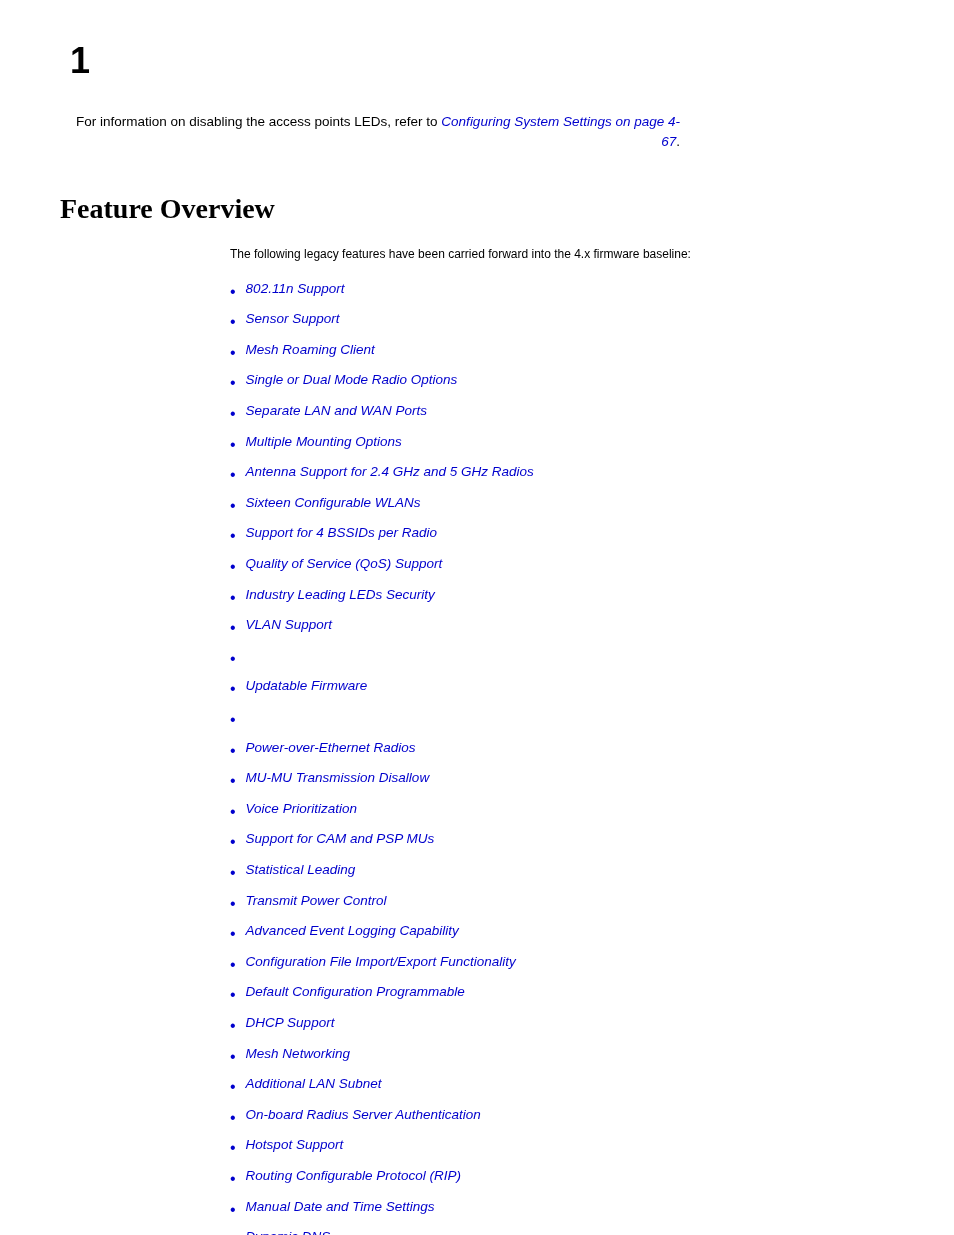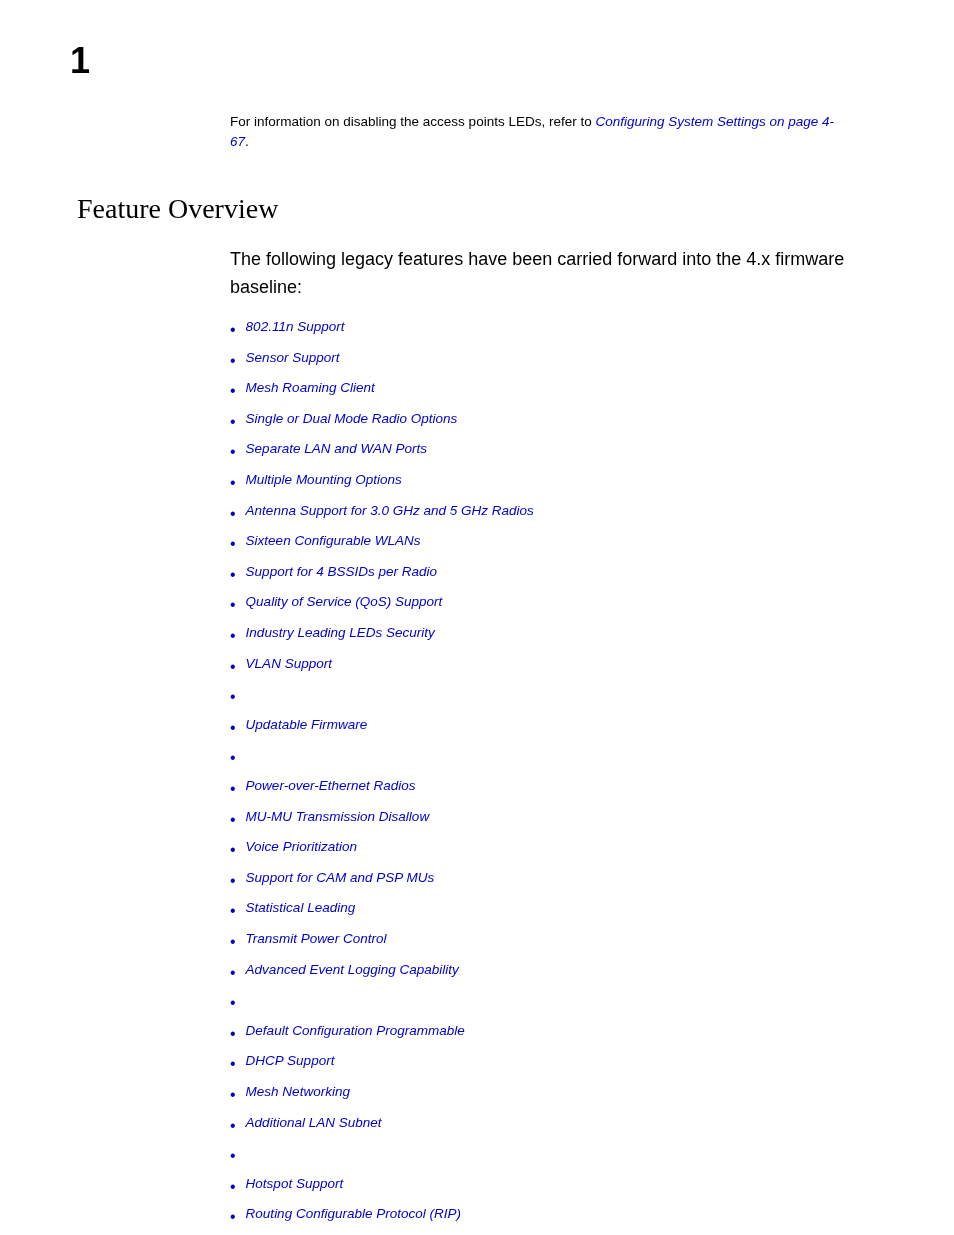--- a/index.html
+++ b/index.html
@@ -20,47 +20,47 @@
 
     .page-number {
       font-size: 36px;
       font-weight: bold;
       font-family: Arial, Helvetica, sans-serif;
       margin-bottom: 30px;
       margin-left: 10px;
     }
 
     .intro-text {
-      margin-left: 170px;
       margin-bottom: 40px;
       font-size: 13.5px;
       line-height: 1.5;
       max-width: 620px;
+      text-align: right;
     }
 
     .intro-text em {
       font-style: italic;
     }
 
     .section-title {
       font-size: 28px;
-      font-weight: normal;
+      font-weight: bold;
       font-family: Georgia, 'Times New Roman', serif;
       margin-bottom: 20px;
-      margin-left: 17px;
+      margin-left: 0px;
       border-bottom: none;
     }
 
     .section-body {
       margin-left: 170px;
       max-width: 620px;
     }
 
     .section-intro {
-      font-size: 18px;
+      font-size: 12px;
       line-height: 1.6;
       margin-bottom: 14px;
     }
 
     .feature-list {
       list-style: none;
       padding: 0;
       margin: 0;
     }
 
@@ -121,21 +121,21 @@
       <li>
         <span class="bullet">•</span>
         <a class="feature-link" href="#">Separate LAN and WAN Ports</a>
       </li>
       <li>
         <span class="bullet">•</span>
         <a class="feature-link" href="#">Multiple Mounting Options</a>
       </li>
       <li>
         <span class="bullet">•</span>
-        <a class="feature-link" href="#">Antenna Support for 3.0 GHz and 5 GHz Radios</a>
+        <a class="feature-link" href="#">Antenna Support for 2.4 GHz and 5 GHz Radios</a>
       </li>
       <li>
         <span class="bullet">•</span>
         <a class="feature-link" href="#">Sixteen Configurable WLANs</a>
       </li>
       <li>
         <span class="bullet">•</span>
         <a class="feature-link" href="#">Support for 4 BSSIDs per Radio</a>
       </li>
       <li>
@@ -183,39 +183,41 @@
       <li>
         <span class="bullet">•</span>
         <a class="feature-link" href="#">Transmit Power Control</a>
       </li>
       <li>
         <span class="bullet">•</span>
         <a class="feature-link" href="#">Advanced Event Logging Capability</a>
       </li>
       <li>
         <span class="bullet">•</span>
+        <a class="feature-link" href="#">Configuration File Import/Export Functionality</a>
       </li>
       <li>
         <span class="bullet">•</span>
         <a class="feature-link" href="#">Default Configuration Programmable</a>
       </li>
       <li>
         <span class="bullet">•</span>
         <a class="feature-link" href="#">DHCP Support</a>
       </li>
       <li>
         <span class="bullet">•</span>
         <a class="feature-link" href="#">Mesh Networking</a>
       </li>
       <li>
         <span class="bullet">•</span>
         <a class="feature-link" href="#">Additional LAN Subnet</a>
       </li>
       <li>
         <span class="bullet">•</span>
+        <a class="feature-link" href="#">On-board Radius Server Authentication</a>
       </li>
       <li>
         <span class="bullet">•</span>
         <a class="feature-link" href="#">Hotspot Support</a>
       </li>
       <li>
         <span class="bullet">•</span>
         <a class="feature-link" href="#">Routing Configurable Protocol (RIP)</a>
       </li>
       <li>

